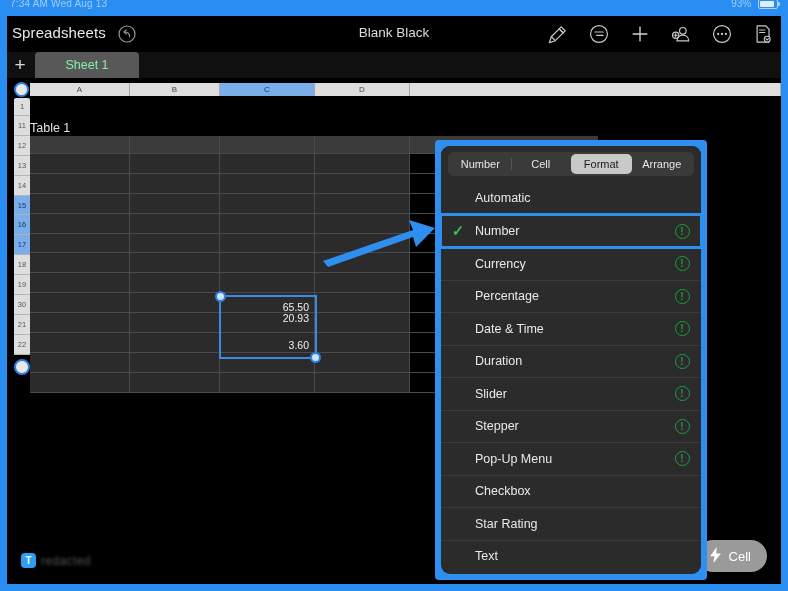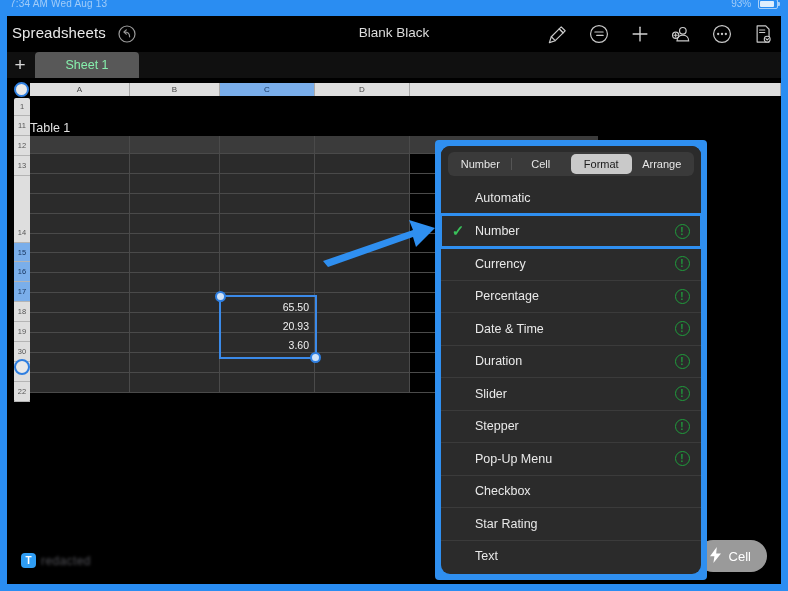--- a/index.html
+++ b/index.html
@@ -549,21 +549,21 @@
           <div class="col-h sel" style="width: 95px;"><span>C</span></div>
           <div class="col-h" style="width: 95px;"><span>D</span></div>
           <div class="col-h" style="width: 371px;"></div>
         </div>
 
       <div class="row-headers" id="rowHeaders">
           <div class="row-h" style="height: 18px; line-height: 18px;">1</div>
           <div class="row-h" style="height: 19.9px; line-height: 19.9px;">11</div>
           <div class="row-h" style="height: 19.9px; line-height: 19.9px;">12</div>
           <div class="row-h" style="height: 19.9px; line-height: 19.9px;">13</div>
-          <div class="row-h" style="height: 19.9px; line-height: 19.9px; margin-top: 47px;">14</div>
+          <div class="row-h" style="height: 19.9px; line-height: 19.9px;">14</div>
           <div class="row-h sel" style="height: 19.9px; line-height: 19.9px;">15</div>
           <div class="row-h sel" style="height: 19.9px; line-height: 19.9px;">16</div>
           <div class="row-h sel" style="height: 19.9px; line-height: 19.9px;">17</div>
           <div class="row-h" style="height: 19.9px; line-height: 19.9px;">18</div>
           <div class="row-h" style="height: 19.9px; line-height: 19.9px;">19</div>
           <div class="row-h" style="height: 19.9px; line-height: 19.9px;">30</div>
           <div class="row-h" style="height: 19.9px; line-height: 19.9px;">21</div>
           <div class="row-h" style="height: 19.9px; line-height: 19.9px;">22</div>
         </div>
 
@@ -662,21 +662,21 @@
           <div class="gf-row" style="height: 19.9px;"></div>
           <div class="gf-row" style="height: 19.9px;"></div>
           <div class="gf-row" style="height: 19.9px;"></div>
           <div class="gf-row" style="height: 19.9px;"></div>
           <div class="gf-row" style="height: 19.9px;"></div>
           <div class="gf-row" style="height: 19.9px;"></div>
         </div>
 
       <div class="selbox">
         <div class="selval" style="top:4px;">65.50</div>
-        <div class="selval" style="top:23px;">20.93</div>
+        <div class="selval" style="top:15px;">20.93</div>
         <div class="selval" style="top:42px;">3.60</div>
         <div class="selhandle" style="left:-6px; top:-6px;"></div>
         <div class="selhandle" style="right:-6px; bottom:-6px;"></div>
       </div>
 
       <div class="arrow-anno">
         <svg width="118" height="52" viewBox="0 0 118 52">
           <path d="M2 45 L92 14 L88 4 L114 12 L95 31 L92 21 L7 51 Z" fill="#2f8ff0"></path>
         </svg>
       </div>

